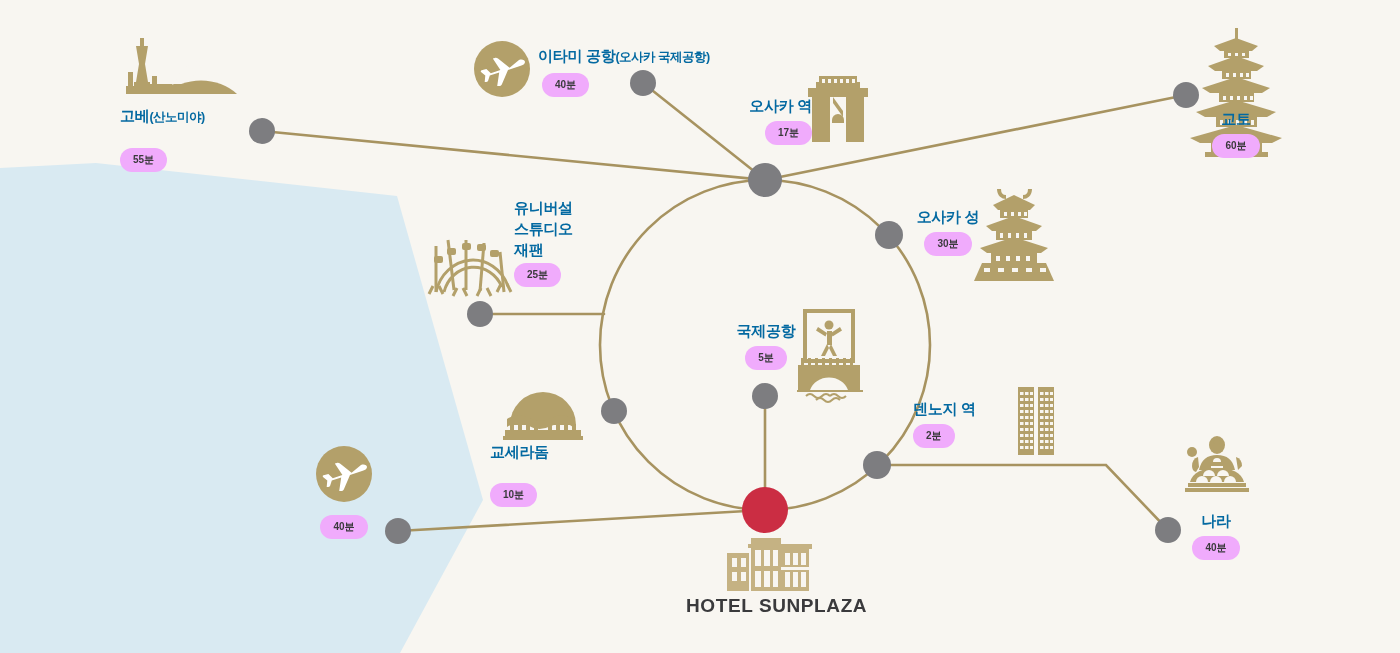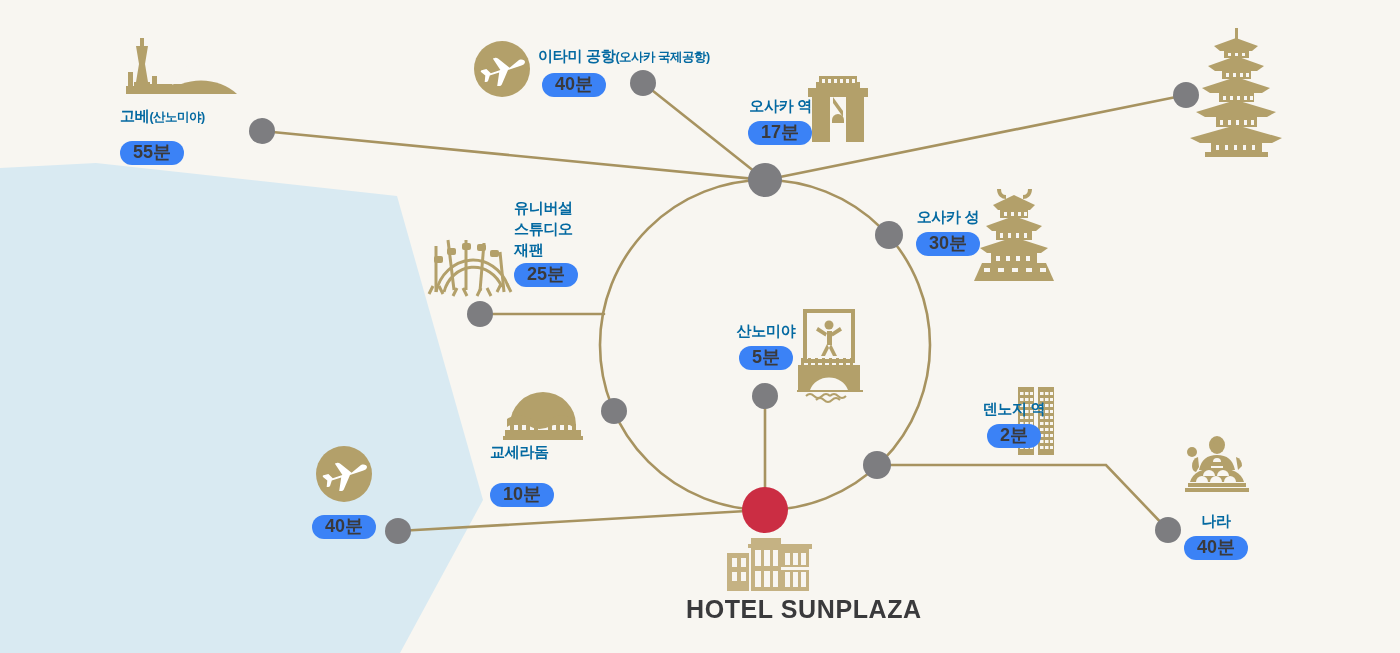--- a/index.html
+++ b/index.html
@@ -11,27 +11,27 @@
   }
   #map-root{position:relative;width:1400px;height:653px;background:#f8f6f1;}
   #map-svg{position:absolute;left:0;top:0;width:1400px;height:653px;}
   .poi{position:absolute;}
   .poi-label{
     font-size:15px;font-weight:700;color:#0369a1;white-space:nowrap;
     line-height:21px;letter-spacing:-0.3px;
   }
   .poi-label .sub{font-size:12.5px;font-weight:700;letter-spacing:-0.5px;}
   .badge{
-    display:inline-block;background:#3b82f6;color:#3a3a3c;
-    font-size:18px;font-weight:700;border-radius:13px;
+    display:inline-block;background:#f0abfc;color:#3a3a3c;
+    font-size:10px;font-weight:700;border-radius:13px;
     padding:4px 13px 5px 13px;line-height:15px;white-space:nowrap;
     box-shadow:0 0 0 0 rgba(0,0,0,0);
   }
   .hotel-name{
-    position:absolute;font-size:25px;font-weight:700;color:#3a3a3c;
+    position:absolute;font-size:19px;font-weight:700;color:#3a3a3c;
     letter-spacing:0.6px;white-space:nowrap;
   }
 </style>
 </head>
 <body>
 
 <div id="map-root">
 
   <svg id="map-svg" viewBox="0 0 1400 653">
 
@@ -373,59 +373,63 @@
         <rect x="801" y="572" width="5" height="15"></rect>
       </g>
       <rect x="781" y="567" width="28" height="3" fill="#f8f6f1"></rect>
     </g>
   </svg>
 
   <div class="poi" style="left:120px;top:105px;width:132px;text-align:left;">
     <div class="poi-label">
       <span>고베</span><span class="sub">(산노미야)</span>
     </div>
-    <div style="margin-top:13px;"><span class="badge">55분</span></div>
+    <div style="margin-top:20px;"><span class="badge">55분</span></div>
   </div>
 
   <div class="poi" style="left:538px;top:45px;width:200px;text-align:left;">
     <div class="poi-label">
       <span>이타미 공항</span><span class="sub">(오사카 국제공항)</span>
     </div>
     <div style="margin-top:5px;text-align:left;padding-left:4px;"><span class="badge">40분</span></div>
   </div>
 
   <div class="poi" style="left:718px;top:95px;width:94px;text-align:right;">
     <div class="poi-label">오사카 역</div>
     <div style="margin-top:5px;"><span class="badge">17분</span></div>
   </div>
 
+  <div class="poi" style="left:1188px;top:108px;width:96px;text-align:center;">
+    <div class="poi-label">교토</div>
+    <div style="margin-top:5px;"><span class="badge">60분</span></div>
+  </div>
 
   <div class="poi" style="left:514px;top:197px;width:130px;text-align:left;">
     <div class="poi-label">유니버설</div>
     <div class="poi-label">스튜디오</div>
     <div class="poi-label">재팬</div>
     <div style="margin-top:3px;"><span class="badge">25분</span></div>
   </div>
 
   <div class="poi" style="left:900px;top:206px;width:96px;text-align:center;">
     <div class="poi-label">오사카 성</div>
     <div style="margin-top:5px;"><span class="badge">30분</span></div>
   </div>
 
   <div class="poi" style="left:714px;top:320px;width:104px;text-align:center;">
-    <div class="poi-label">산노미야</div>
+    <div class="poi-label">국제공항</div>
     <div style="margin-top:5px;"><span class="badge">5분</span></div>
   </div>
 
   <div class="poi" style="left:490px;top:441px;width:104px;text-align:left;">
     <div class="poi-label">교세라돔</div>
     <div style="margin-top:21px;"><span class="badge">10분</span></div>
   </div>
 
-  <div class="poi" style="left:959px;top:398px;width:110px;text-align:center;">
+  <div class="poi" style="left:913px;top:398px;width:110px;">
     <div class="poi-label">덴노지 역</div>
     <div style="margin-top:5px;"><span class="badge">2분</span></div>
   </div>
 
   <div class="poi" style="left:1168px;top:510px;width:96px;text-align:center;">
     <div class="poi-label">나라</div>
     <div style="margin-top:5px;"><span class="badge">40분</span></div>
   </div>
 
   <div class="poi" style="left:246px;top:510px;width:196px;text-align:center;">

